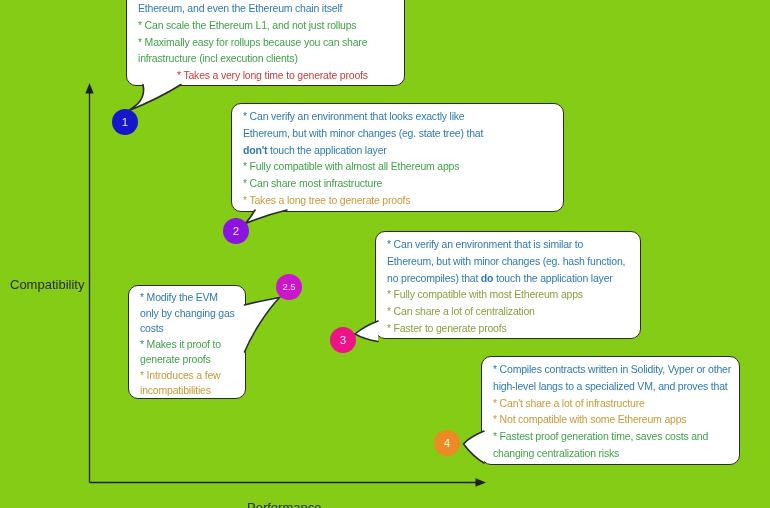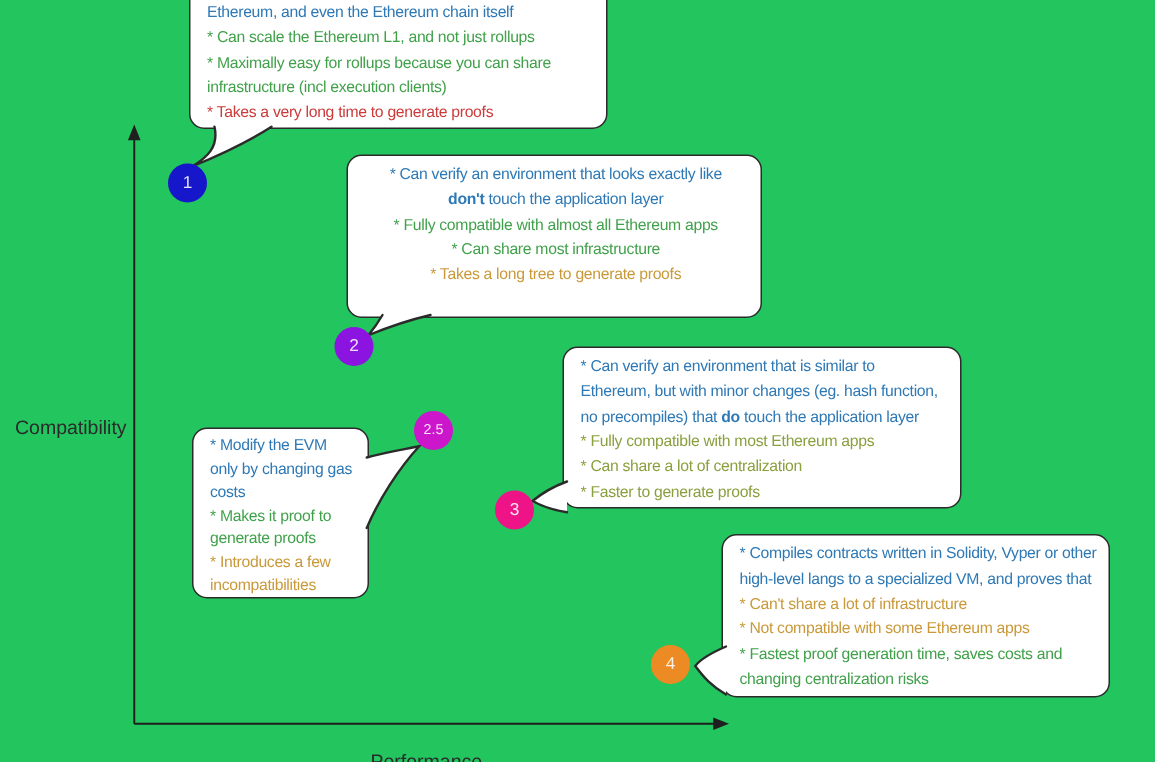--- a/index.html
+++ b/index.html
@@ -1,43 +1,43 @@
 <!DOCTYPE html>
 <html style="--blue: #2e79b5; --green: #41a14b; --olive: #8aa03f; --red: #cc3b3b; --orange: #c9993a; --axis: #1f1f1f; --bubble_border: #2b2b2b;"><head>
 <meta charset="utf-8">
 <style>
   html, body { margin: 0; padding: 0; background: #ffffff; }
   #canvas {
     position: relative;
     width: 770px;
     height: 508px;
     overflow: hidden;
-    background: #22c55e;
+    background: #84cc16;
     font-family: "Liberation Sans", "DejaVu Sans", sans-serif;
   }
   .bubble {
     position: absolute;
     box-sizing: border-box;
     background: #ffffff;
     border: 1.6px solid var(--bubble_border, #2b2b2b);
     border-radius: 10px;
     padding: 4px 9px 4px 11px;
     font-size: 10.5px;
     letter-spacing: -0.2px;
     line-height: 16.8px;
     z-index: 2;
   }
   .ln { white-space: nowrap; }
   .c-blue   { color: var(--blue,   #2e79b5); }
   .c-green  { color: var(--green,  #41a14b); }
   .c-olive  { color: var(--olive,  #8aa03f); }
-  .c-red    { color: var(--red,    #cc3b3b); }
+  .c-red    { color: var(--red,    #cc3b3b); margin-left: 39px; }
   .c-orange { color: var(--orange, #c9993a); }
   #b1  { left: 126px; top: -27px; width: 279px; height: 113px; padding-top: 26px; }
-  #b2  { left: 231px; top: 103px; width: 277px; height: 109px; text-align: center; }
+  #b2  { left: 231px; top: 103px; width: 333px; height: 109px; }
   #b25 { left: 128px; top: 285px; width: 118px; height: 114px; line-height: 15.5px; }
   #b3  { left: 375px; top: 231px; width: 266px; height: 108px; }
   #b4  { left: 481px; top: 356px; width: 259px; height: 109px; }
   #overlay {
     position: absolute;
     left: 0; top: 0;
     width: 770px; height: 508px;
     z-index: 5;
     pointer-events: none;
   }
@@ -73,20 +73,21 @@
   <div class="bubble" id="b1">
     <div class="ln c-blue">Ethereum, and even the Ethereum chain itself</div>
     <div class="ln c-green">* Can scale the Ethereum L1, and not just rollups</div>
     <div class="ln c-green">* Maximally easy for rollups because you can share</div>
     <div class="ln c-green">infrastructure (incl execution clients)</div>
     <div class="ln c-red">* Takes a very long time to generate proofs</div>
   </div>
 
   <div class="bubble" id="b2">
     <div class="ln c-blue">* Can verify an environment that looks exactly like</div>
+    <div class="ln c-blue">Ethereum, but with minor changes (eg. state tree) that</div>
     <div class="ln c-blue"><span></span><b>don't</b><span> touch the application layer</span></div>
     <div class="ln c-green">* Fully compatible with almost all Ethereum apps</div>
     <div class="ln c-green">* Can share most infrastructure</div>
     <div class="ln c-orange">* Takes a long tree to generate proofs</div>
   </div>
 
   <div class="bubble" id="b25">
     <div class="ln c-blue">* Modify the EVM</div>
     <div class="ln c-blue">only by changing gas</div>
     <div class="ln c-blue">costs</div>

